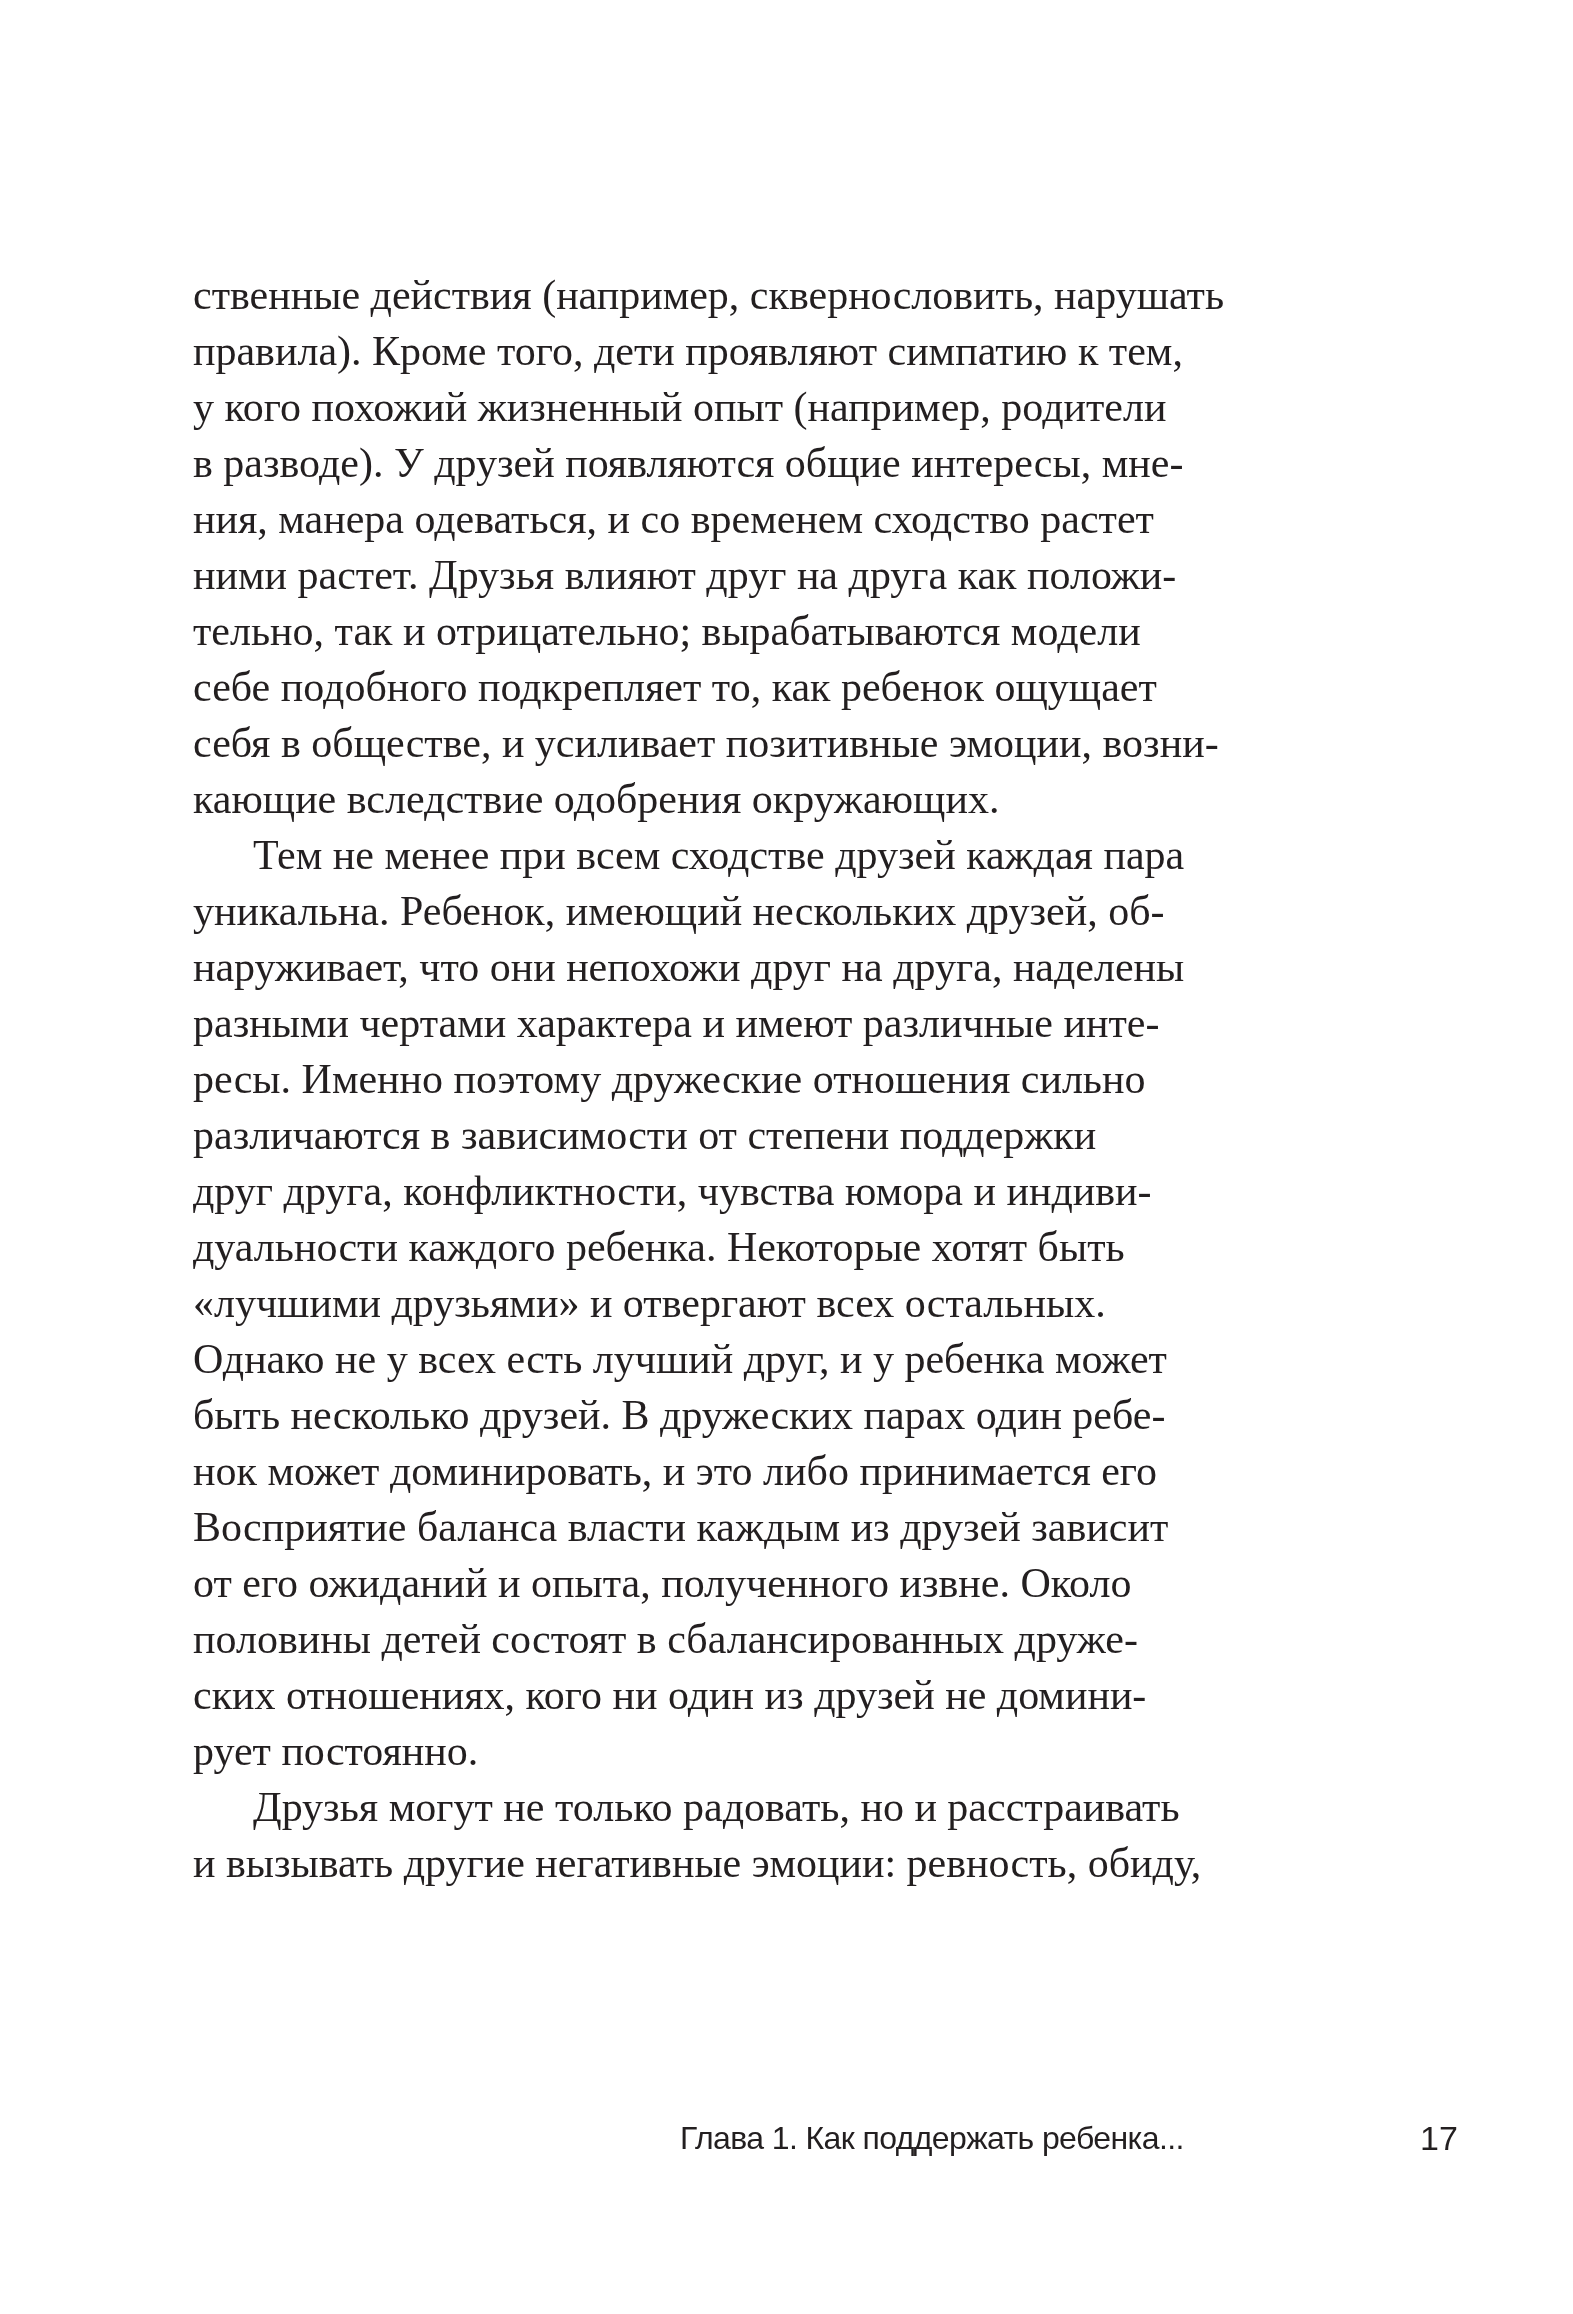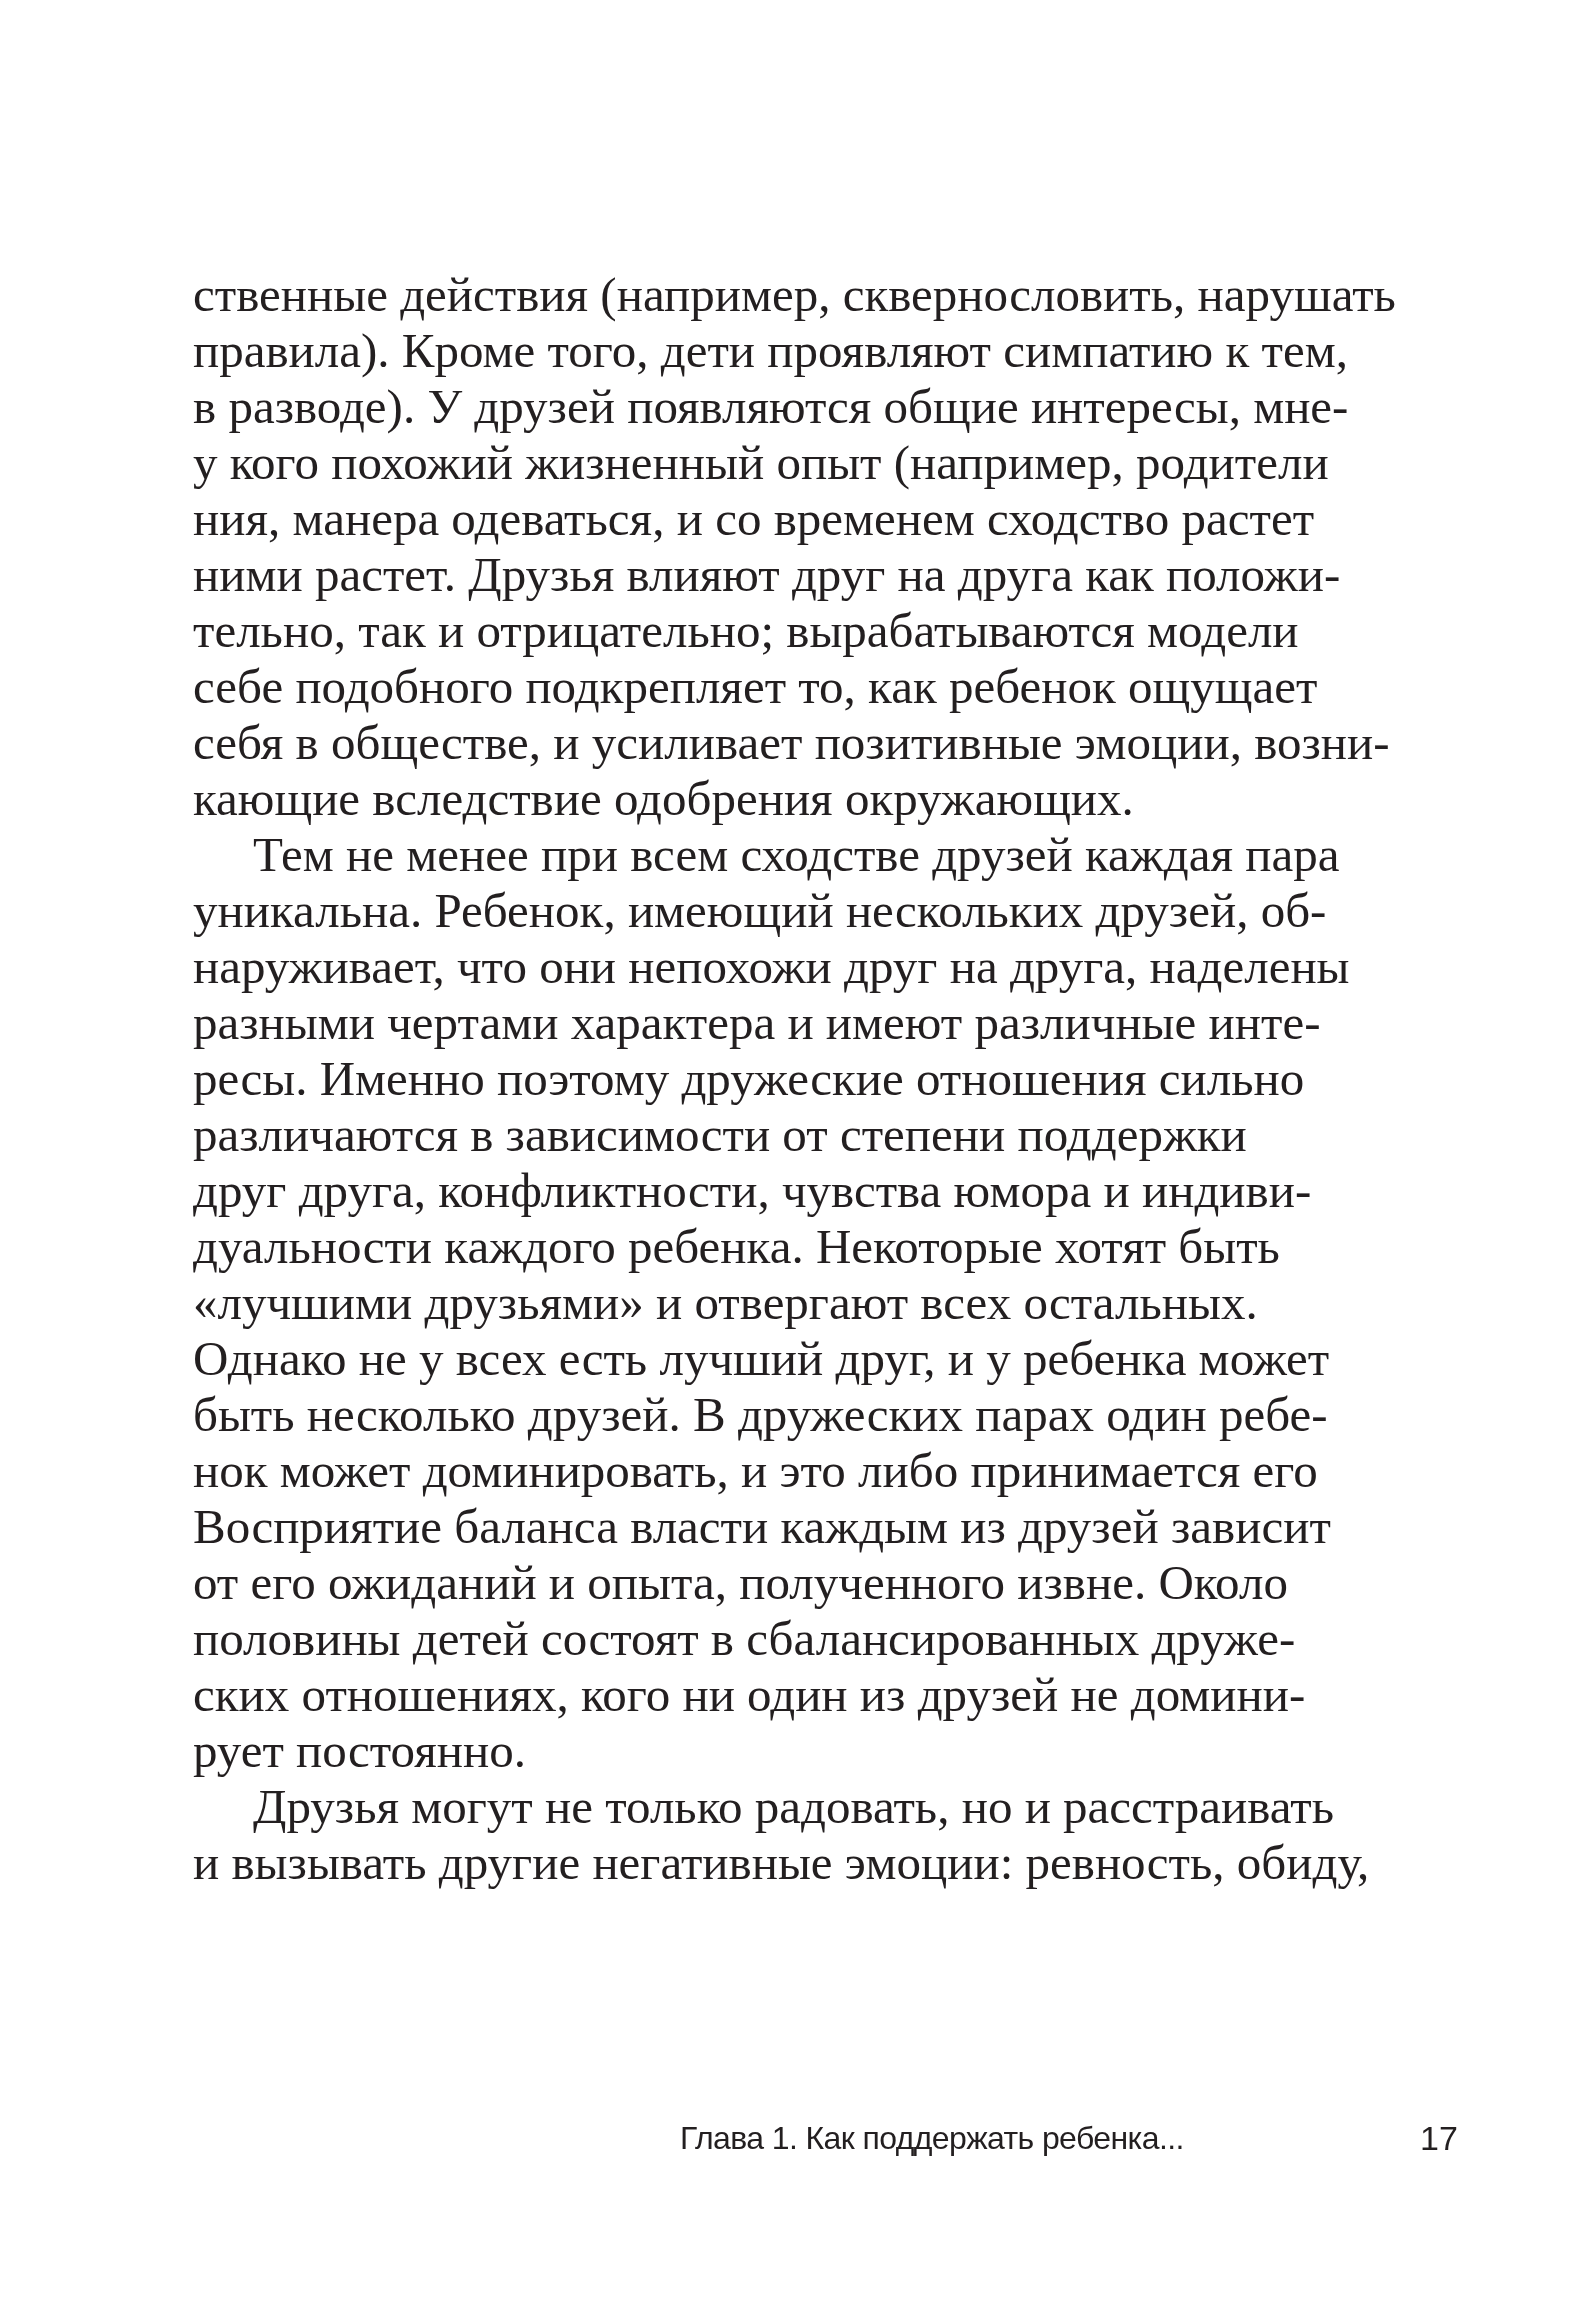--- a/index.html
+++ b/index.html
@@ -20,21 +20,21 @@
     width: 1573px;
     height: 2314px;
     background: #ffffff;
   }
   .body-text {
     position: absolute;
     left: 193px;
     top: 267px;
     width: 1103px;
     font-family: "Liberation Serif", "DejaVu Serif", serif;
-    font-size: 49px;
+    font-size: 42px;
     line-height: 56px;
     color: #231f20;
   }
   .paragraph { margin: 0; padding: 0; }
   .line {
     display: block;
     white-space: nowrap;
     height: 56px;
   }
   .line.indent { padding-left: 60px; }
@@ -66,22 +66,22 @@
   }
 </style>
 </head>
 <body>
 
 <div class="page">
   <div class="body-text">
     <div class="paragraph">
       <span class="line">ственные действия (например, сквернословить, нарушать</span>
       <span class="line">правила). Кроме того, дети проявляют симпатию к тем,</span>
+      <span class="line">у кого похожий жизненный опыт (например, родители</span>
       <span class="line">в разводе). У друзей появляются общие интересы, мне-</span>
-      <span class="line">у кого похожий жизненный опыт (например, родители</span>
       <span class="line">ния, манера одеваться, и со временем сходство растет</span>
       <span class="line">ними растет. Друзья влияют друг на друга как положи-</span>
       <span class="line">тельно, так и отрицательно; вырабатываются модели</span>
       <span class="line">себе подобного подкрепляет то, как ребенок ощущает</span>
       <span class="line">себя в обществе, и усиливает позитивные эмоции, возни-</span>
       <span class="line">кающие вследствие одобрения окружающих.</span>
     </div>
     <div class="paragraph">
       <span class="line indent">Тем не менее при всем сходстве друзей каждая пара</span>
       <span class="line">уникальна. Ребенок, имеющий нескольких друзей, об-</span>

